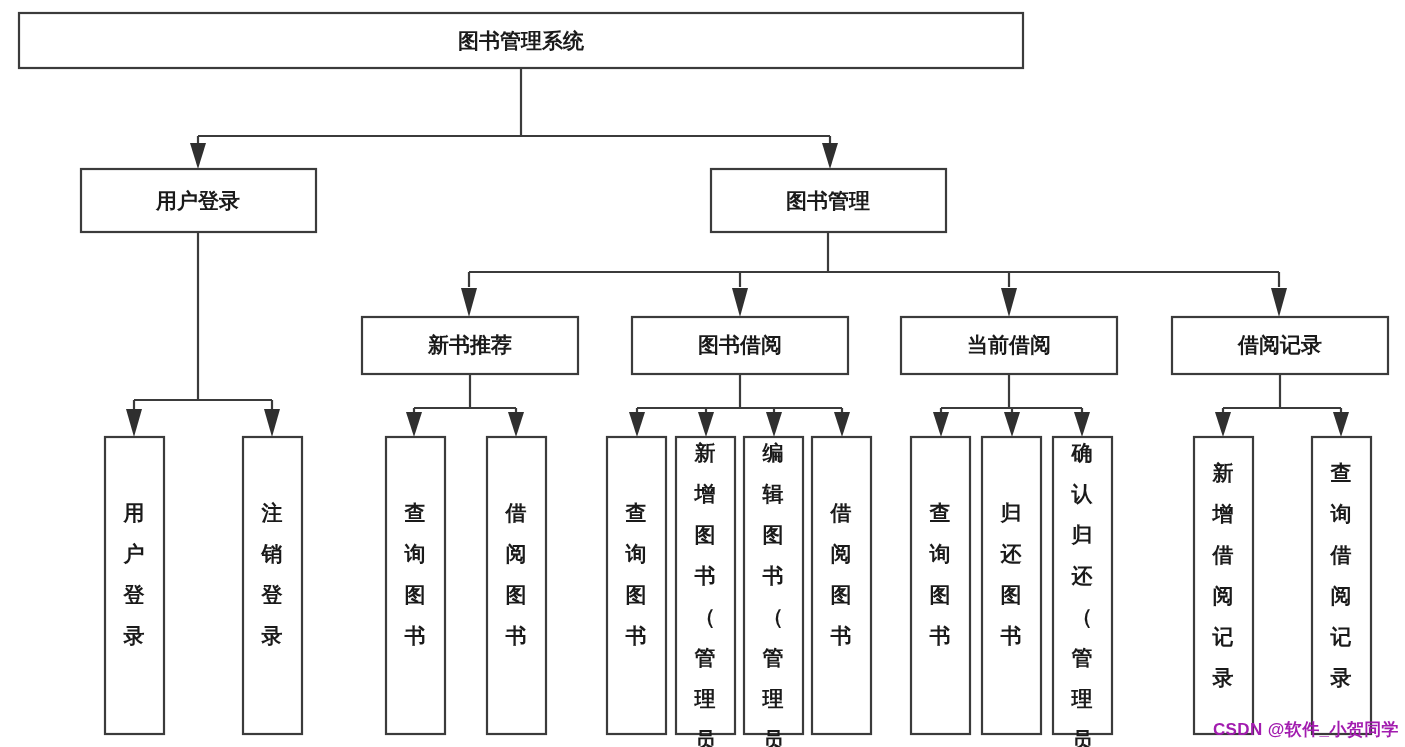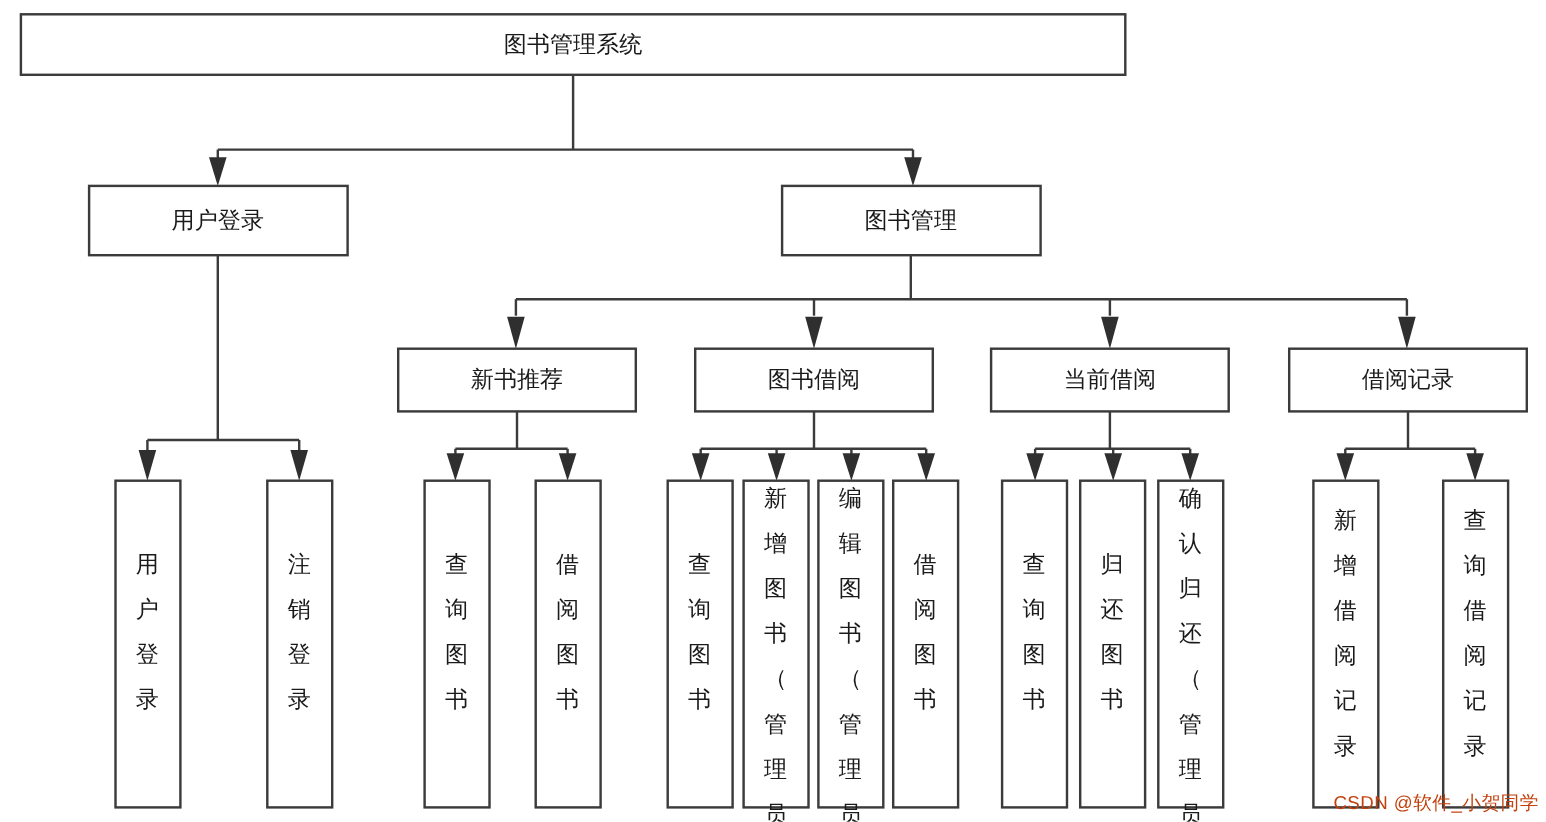--- a/index.html
+++ b/index.html
@@ -11,20 +11,21 @@
     width: 1405px;
     height: 747px;
     font-family: "Liberation Sans", "DejaVu Sans", sans-serif;
     overflow: hidden;
   }
   #diagram-root {
     position: relative;
     width: 1405px;
     height: 747px;
     background: #ffffff;
+    font-weight: bold;
   }
   svg#tree-svg {
     position: absolute;
     left: 0;
     top: 0;
     width: 1405px;
     height: 747px;
   }
   .node-box {
     fill: #ffffff;
@@ -53,21 +54,21 @@
     font-size: 21px;
     fill: #1a1a1a;
     text-anchor: middle;
   }
   .watermark {
     position: absolute;
     right: 6px;
     bottom: 6px;
     font-family: "Liberation Sans", "DejaVu Sans", sans-serif;
     font-size: 17px;
-    color: #c2410c;
+    color: #a21caf;
     letter-spacing: 0.4px;
     white-space: nowrap;
     user-select: none;
   }
 </style>
 </head>
 <body>
 
 <div id="diagram-root">
 

